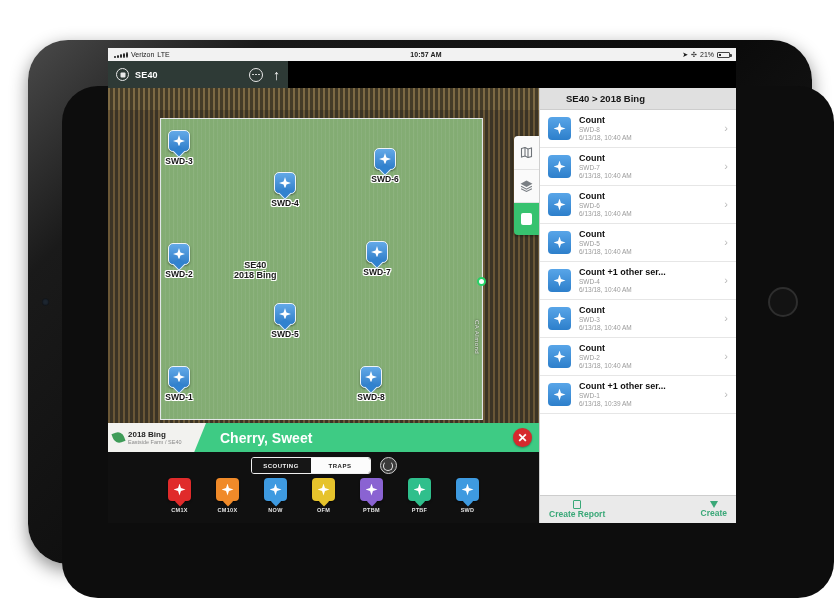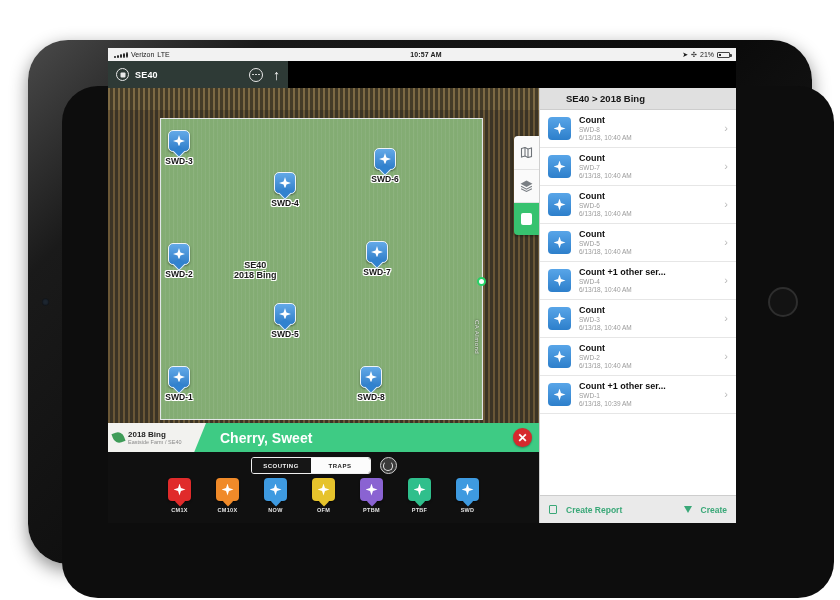--- a/index.html
+++ b/index.html
@@ -348,21 +348,21 @@
     white-space: nowrap; overflow: hidden; text-overflow: ellipsis;
   }
   .record-sub { font-size: 6.5px; color: #9a9a9a; }
   .record-chevron { color: #b9b9b9; font-size: 11px; line-height: 1; flex: 0 0 auto; padding-right: 2px; }
   #records-footer {
     height: 28px; background: #eaeaea;
     border-top: 1px solid #cdcdcd;
     display: flex; align-items: center; justify-content: space-between;
     padding: 0 9px;
   }
-  .footer-action { display: flex; align-items: center; gap: 9px; font-size: 8.5px; color: #3aa878; font-weight: 600; }
+  .footer-action { display: flex; align-items: center; gap: 0; font-size: 8.5px; color: #3aa878; font-weight: 600; flex-direction: column; }
   .report-icon { width: 8px; height: 9px; border: 1.3px solid #3aa878; border-radius: 1px; }
   .funnel-icon {
     width: 0; height: 0; border-left: 4.5px solid transparent;
     border-right: 4.5px solid transparent; border-top: 7px solid #3aa878;
   }
 </style>
 </head>
 <body>
 
 <div id="device-frame">

